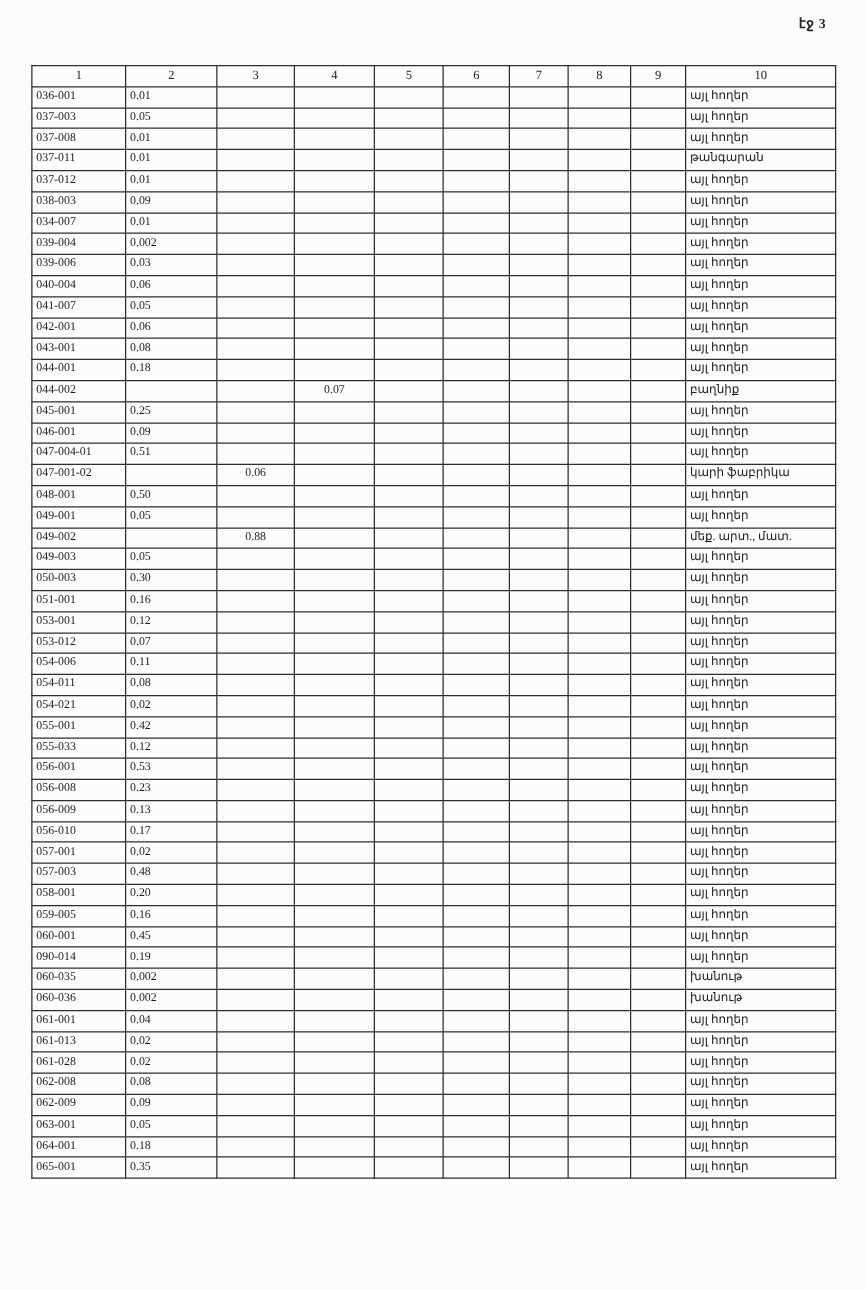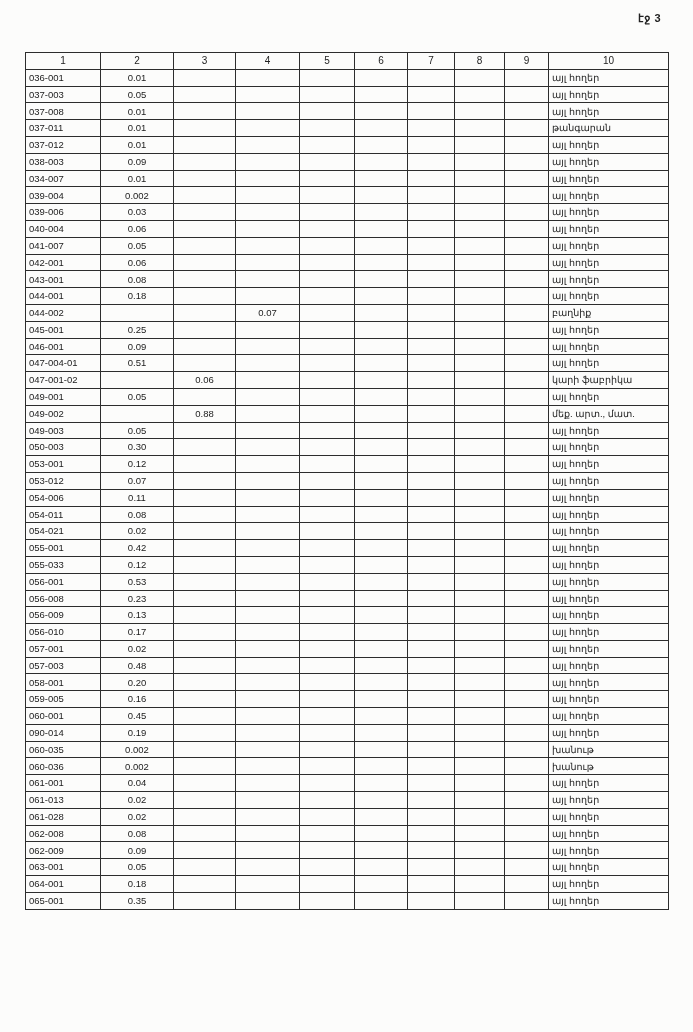--- a/index.html
+++ b/index.html
@@ -5,21 +5,21 @@
   html, body {
     margin: 0;
     padding: 0;
     background: #f6f6f4;
   }
   .page {
     position: relative;
     width: 693px;
     height: 1032px;
     background: #fcfcfb;
-    font-family: Liberation Sans, sans-serif;
+    font-family: Liberation Serif, serif;
     color: #1b1b1b;
     overflow: hidden;
   }
   .page-number {
     position: absolute;
     top: 12px;
     right: 32px;
     font-size: 11px;
     font-weight: bold;
     color: #222;
@@ -44,21 +44,21 @@
     white-space: nowrap;
     vertical-align: middle;
   }
   table.doc-table th {
     font-weight: normal;
     text-align: center;
     font-size: 10px;
     color: #222;
   }
   td.col1  { text-align: left;  }
-  td.col2  { text-align: center; }
+  td.col2  { }
   td.col3  { text-align: center; }
   td.col4  { text-align: center; }
   td.col5, td.col6, td.col7, td.col8, td.col9 { text-align: center; }
   td.col10 { text-align: left; font-size: 9px; }
   
   col.w1  { width: 75px; }
   col.w2  { width: 73px; }
   col.w3  { width: 62px; }
   col.w4  { width: 64px; }
   col.w5  { width: 55px; }
@@ -324,20 +324,32 @@
           <td class="col3">0.06</td>
           <td class="col4"></td>
           <td class="col5"></td>
           <td class="col6"></td>
           <td class="col7"></td>
           <td class="col8"></td>
           <td class="col9"></td>
           <td class="col10">կարի ֆաբրիկա</td>
         </tr>
         <tr>
+          <td class="col1">048-001</td>
+          <td class="col2">0.50</td>
+          <td class="col3"></td>
+          <td class="col4"></td>
+          <td class="col5"></td>
+          <td class="col6"></td>
+          <td class="col7"></td>
+          <td class="col8"></td>
+          <td class="col9"></td>
+          <td class="col10">այլ հողեր</td>
+        </tr>
+        <tr>
           <td class="col1">049-001</td>
           <td class="col2">0.05</td>
           <td class="col3"></td>
           <td class="col4"></td>
           <td class="col5"></td>
           <td class="col6"></td>
           <td class="col7"></td>
           <td class="col8"></td>
           <td class="col9"></td>
           <td class="col10">այլ հողեր</td>
@@ -362,20 +374,32 @@
           <td class="col5"></td>
           <td class="col6"></td>
           <td class="col7"></td>
           <td class="col8"></td>
           <td class="col9"></td>
           <td class="col10">այլ հողեր</td>
         </tr>
         <tr>
           <td class="col1">050-003</td>
           <td class="col2">0.30</td>
+          <td class="col3"></td>
+          <td class="col4"></td>
+          <td class="col5"></td>
+          <td class="col6"></td>
+          <td class="col7"></td>
+          <td class="col8"></td>
+          <td class="col9"></td>
+          <td class="col10">այլ հողեր</td>
+        </tr>
+        <tr>
+          <td class="col1">051-001</td>
+          <td class="col2">0.16</td>
           <td class="col3"></td>
           <td class="col4"></td>
           <td class="col5"></td>
           <td class="col6"></td>
           <td class="col7"></td>
           <td class="col8"></td>
           <td class="col9"></td>
           <td class="col10">այլ հողեր</td>
         </tr>
         <tr>

